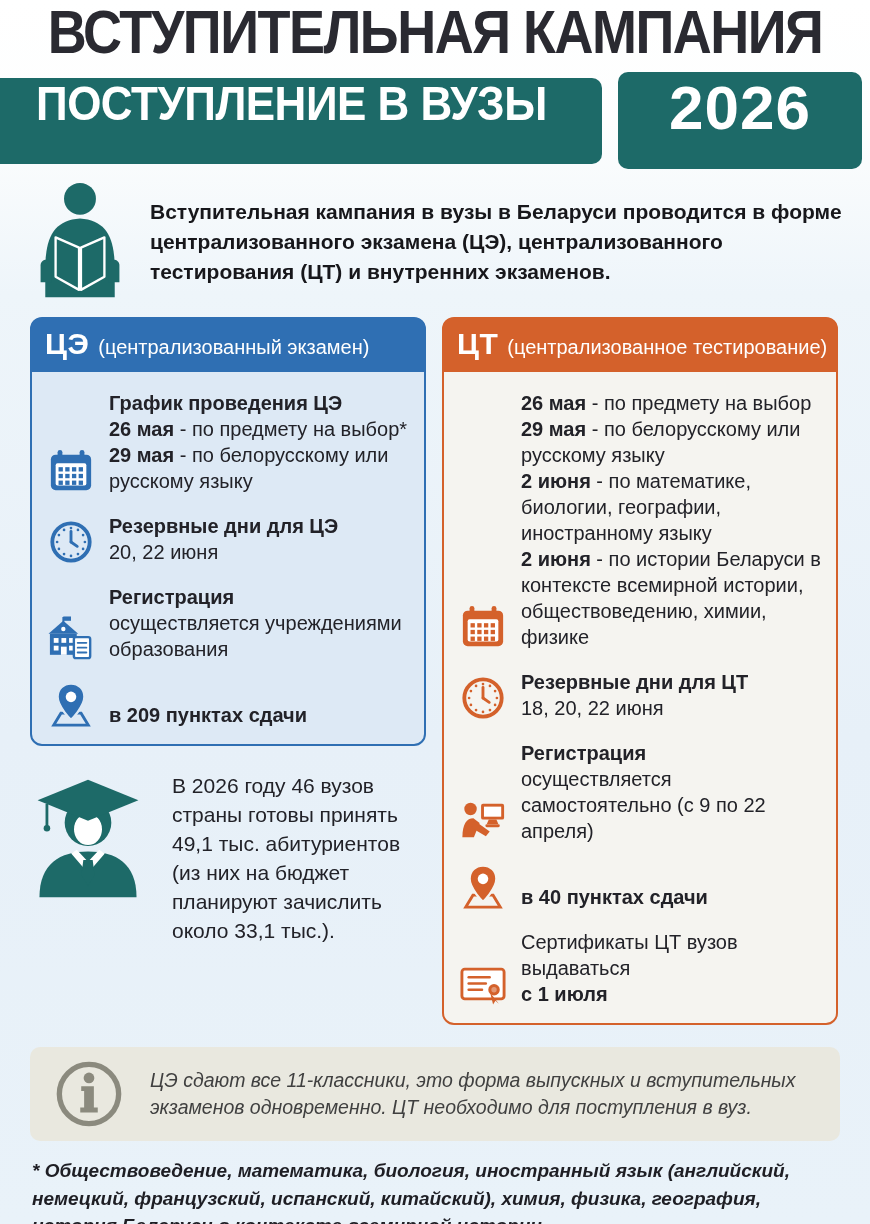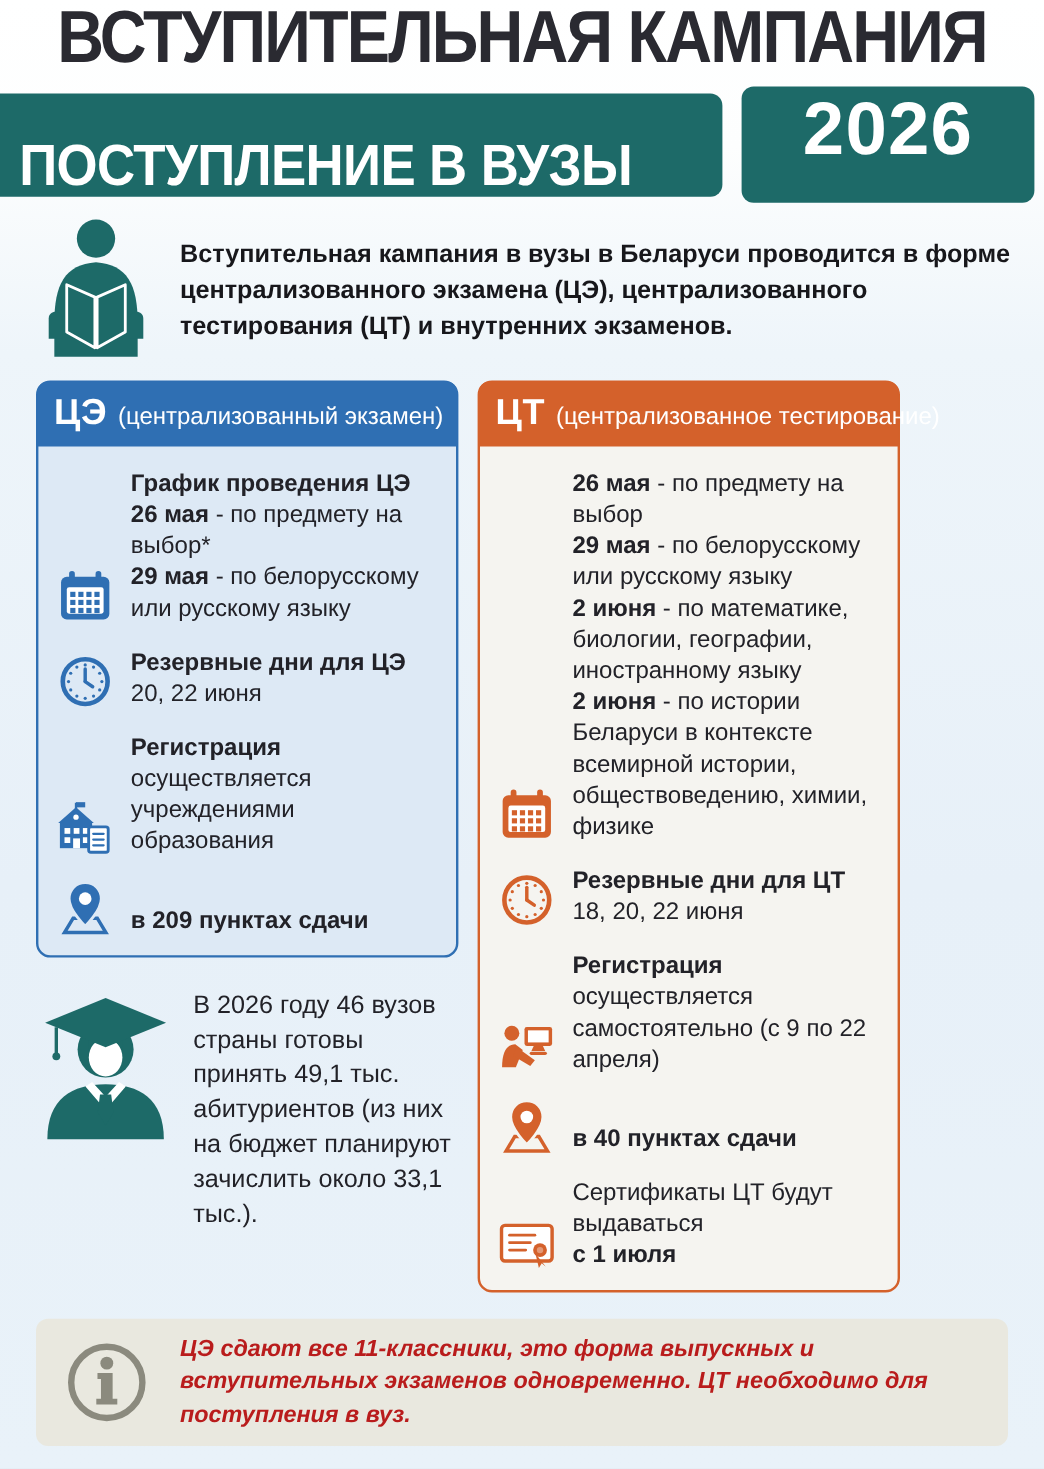--- a/index.html
+++ b/index.html
@@ -5,60 +5,60 @@
   html,body{margin:0;padding:0}
   body{font-family:"Liberation Sans","DejaVu Sans",sans-serif;color:#26262c;background:#dfe9f2}
   .page{position:relative;width:870px;height:1224px;margin:0 auto;overflow:hidden;
         background:linear-gradient(180deg,#ffffff 0%,#fdfefe 10%,#eef5fa 24%,#e7f0f8 60%,#e9f2f9 100%)}
   
   .title{padding:0 26px 0;text-align:center;white-space:nowrap}
   .title-text{display:inline-block;font-size:54px;font-weight:bold;letter-spacing:-1.5px;color:#2a2a31;
               transform:scaleY(1.14);transform-origin:center}
   
   .banner-row{display:flex;align-items:center;margin-top:10px}
-  .banner{flex:1;height:86px;background:#1d6a68;border-radius:0 10px 10px 0;display:flex;align-items:flex-end;
-          padding-left:16px;margin-right:16px}
+  .banner{flex:1;height:86px;background:#1d6a68;border-radius:0 10px 10px 0;display:flex;align-items:flex-start;
+          padding-left:36px;margin-right:16px}
   .banner-text{display:inline-block;color:#fff;font-weight:bold;font-size:44px;letter-spacing:-0.5px;
                transform:scaleY(1.1);transform-origin:left center;white-space:nowrap}
   .year-box{width:244px;height:97px;background:#1d6a68;border-radius:10px;display:flex;align-items:flex-start;
             justify-content:center;margin-right:8px;flex:none}
   .year-text{color:#fff;font-size:62px;font-weight:bold;letter-spacing:1px}
   
   .intro{display:flex;align-items:center;gap:22px;margin:12px 28px 0 32px}
   .intro-icon{width:96px;flex:none;color:#1d6a68}
   .intro-icon svg{width:96px;height:122px;display:block}
   .intro-text{font-size:21px;font-weight:bold;line-height:1.43;color:#17171b}
   
   .columns{display:flex;gap:16px;margin:14px 30px 0;align-items:flex-start}
-  .col{width:352px;flex:none;box-sizing:border-box}
+  .col{width:396px;flex:none;box-sizing:border-box}
   .card{border-radius:12px;box-sizing:border-box}
   .ce{border:2px solid #2f6fb3;background:#dde9f5;--card-bg:#dde9f5;--accent:#2f6fb3}
   .ct{border:2px solid #d4612b;background:#f5f4f0;--card-bg:#f5f4f0;--accent:#d4612b}
   .card-header{background:var(--accent);border-radius:9px 9px 0 0;display:flex;align-items:baseline;gap:9px;
                color:#fff;padding:9px 14px 11px;margin:-1px}
   .card-abbr{font-size:30px;font-weight:bold;letter-spacing:0.5px}
   .card-sub{font-size:20px;white-space:nowrap}
   .card-body{padding:18px 12px 12px 14px}
   .item{display:flex;gap:13px;margin-bottom:18px;align-items:flex-end}
   .item:last-child{margin-bottom:4px}
   .item-icon{width:50px;flex:none;display:flex;justify-content:center;padding-top:2px;color:var(--accent)}
   .item-icon svg{width:46px;height:46px;display:block}
   .item-text{font-size:20px;line-height:1.3;padding-top:1px;color:#222228}
   .b{font-weight:bold}
   
-  .graduate{display:flex;gap:17px;align-items:flex-start;margin-top:20px;padding-left:2px}
+  .graduate{display:flex;gap:28px;align-items:flex-start;margin-top:20px;padding-left:2px}
   .graduate-icon{width:112px;flex:none;color:#1d6a68}
   .graduate-icon svg{width:112px;height:132px;display:block}
   .graduate-text{font-size:21px;line-height:1.38;padding-top:6px;color:#222228}
   
   .note{display:flex;align-items:center;gap:26px;margin:22px 30px 0;background:#e9e8df;border-radius:10px;
         padding:12px 24px;min-height:78px;box-sizing:border-box}
   .note-icon{width:70px;flex:none;color:#8b8a7e}
   .note-icon svg{width:70px;height:70px;display:block}
-  .note-text{font-style:italic;font-size:19.5px;font-weight:700;line-height:1.4;color:#b91c1c}
+  .note-text{font-style:italic;font-size:19.5px;font-weight:400;line-height:1.4;color:#404040}
   
   .footnote{margin:16px 34px 0 32px;font-style:italic;font-size:19px;font-weight:600;line-height:1.45;color:#1e1e24}
 </style>
 </head>
 <body>
 
 <div class="page">
 
   <div class="title">
     <span class="title-text">ВСТУПИТЕЛЬНАЯ КАМПАНИЯ</span>
@@ -321,21 +321,21 @@
                     <line x1="9" y1="17" x2="31" y2="17"></line>
                     <line x1="9" y1="23.5" x2="27" y2="23.5"></line>
                     <line x1="9" y1="30" x2="23" y2="30"></line>
                   </g>
                   <polygon points="31.5,33 34.5,45.5 37,41.5 40.5,44.5" fill="currentColor"></polygon>
                   <circle cx="35.5" cy="30" r="6" fill="currentColor"></circle>
                   <circle cx="35.5" cy="30" r="2.8" fill="#fff" opacity="0.35"></circle>
                 </svg>
               </span>
               <div class="item-text">
-                <div class="line"><span>Сертификаты ЦТ будут выдаваться</span></div>
+                <div class="line"><span>Сертификаты ЦТ вузов выдаваться</span></div>
                 <div class="line"><span class="b">с 1 июля</span></div>
               </div>
             </div>
           </div>
       </div>
     </div>
 
   </div>
 
   <div class="note">

